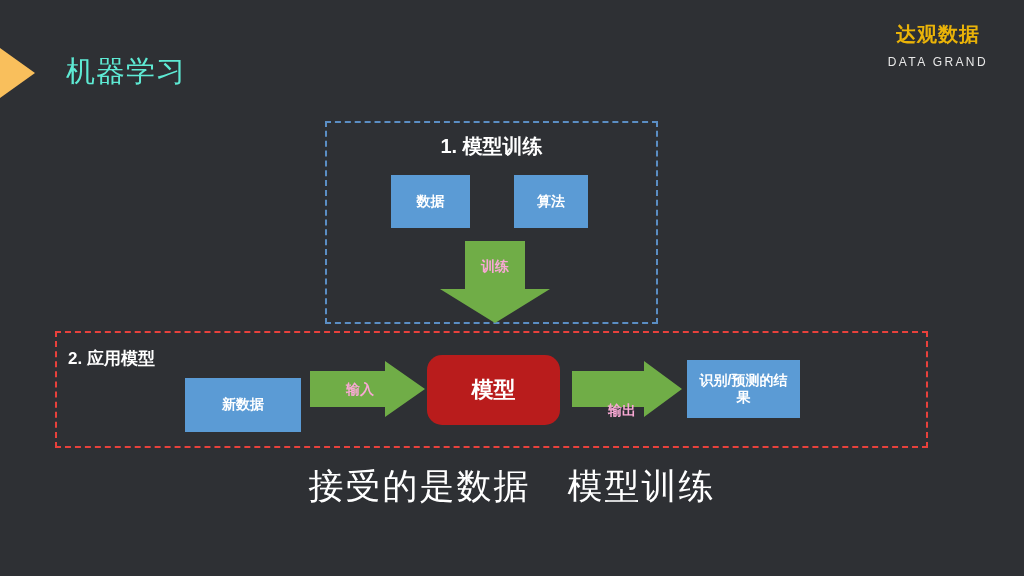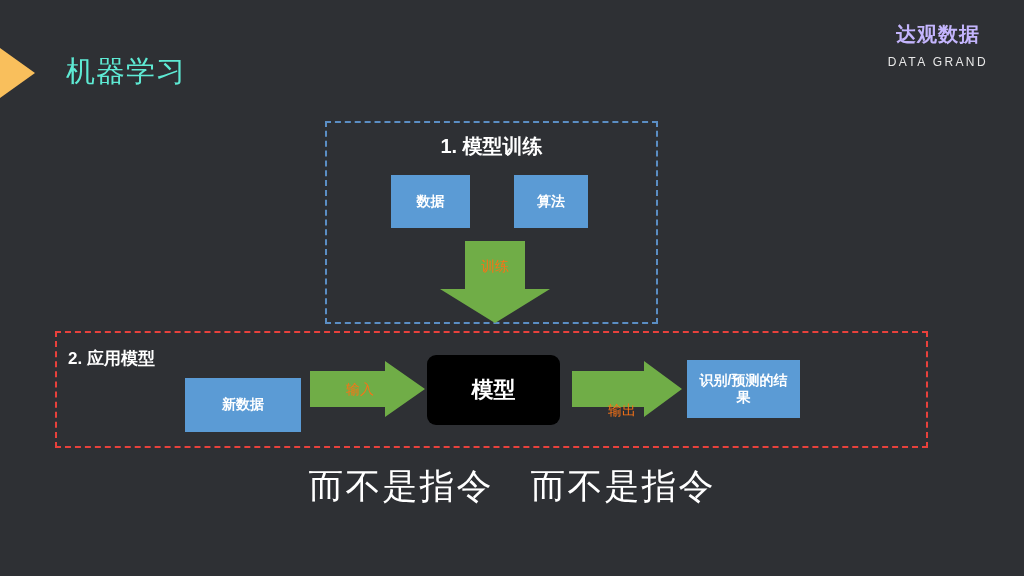--- a/index.html
+++ b/index.html
@@ -41,21 +41,21 @@
   .logo {
     position: absolute;
     right: 36px;
     top: 24px;
     text-align: center;
     line-height: 1;
   }
   .logo-cn {
     font-size: 20px;
     font-weight: bold;
-    color: #c4b5fd;
+    color: #eab308;
     letter-spacing: 1px;
     white-space: nowrap;
   }
   .logo-en {
     font-size: 12px;
     color: #e8e8e8;
     letter-spacing: 2.4px;
     margin-top: 12px;
     white-space: nowrap;
   }
@@ -105,39 +105,39 @@
     box-sizing: border-box;
     display: flex;
     align-items: center;
     justify-content: center;
     text-align: center;
     color: #ffffff;
     font-weight: bold;
   }
   .box-blue { background: #5b9bd5; }
   .box-orange {
-    background: #000000;
-    border-radius: 9px;
+    background: #b91c1c;
+    border-radius: 15px;
   }
 
   .box-data     { left: 391px; top: 175px; width: 79px;  height: 53px; font-size: 14px; }
   .box-algo     { left: 514px; top: 175px; width: 74px;  height: 53px; font-size: 14px; }
   .box-newdata  { left: 185px; top: 362px; width: 116px; height: 54px; font-size: 14px; margin-top: 16px; }
   .box-model    { left: 427px; top: 355px; width: 133px; height: 70px; font-size: 22px; }
   .box-result   { left: 687px; top: 360px; width: 113px; height: 58px; font-size: 14px; line-height: 1.25; padding: 0 6px; text-align: center; }
 
   
   .arrow {
     position: absolute;
   }
   .arrow svg { display: block; }
   .arrow-label {
     position: absolute;
-    color: #f97316;
-    font-weight: normal;
+    color: #f9a8d4;
+    font-weight: bold;
     font-size: 14px;
     white-space: nowrap;
     text-align: center;
   }
 
   .arrow-train   { left: 440px; top: 241px; }
   .label-train   { left: 440px; top: 258px; width: 110px; }
 
   .arrow-input   { left: 310px; top: 361px; }
   .label-input   { left: 310px; top: 381px; width: 100px; }
@@ -200,15 +200,15 @@
 
   <div class="arrow arrow-output">
     <svg width="110" height="56" viewBox="0 0 110 56">
       <polygon points="0,10 72,10 72,0 110,28 72,56 72,46 0,46" fill="#70ad47"></polygon>
     </svg>
   </div>
   <div class="arrow-label label-output">输出</div>
 
   <div class="box box-blue box-result">识别/预测的结果</div>
 
-  <div class="caption">而不是指令　而不是指令</div>
+  <div class="caption">接受的是数据　模型训练</div>
 
 </div>
 
 </body></html>

